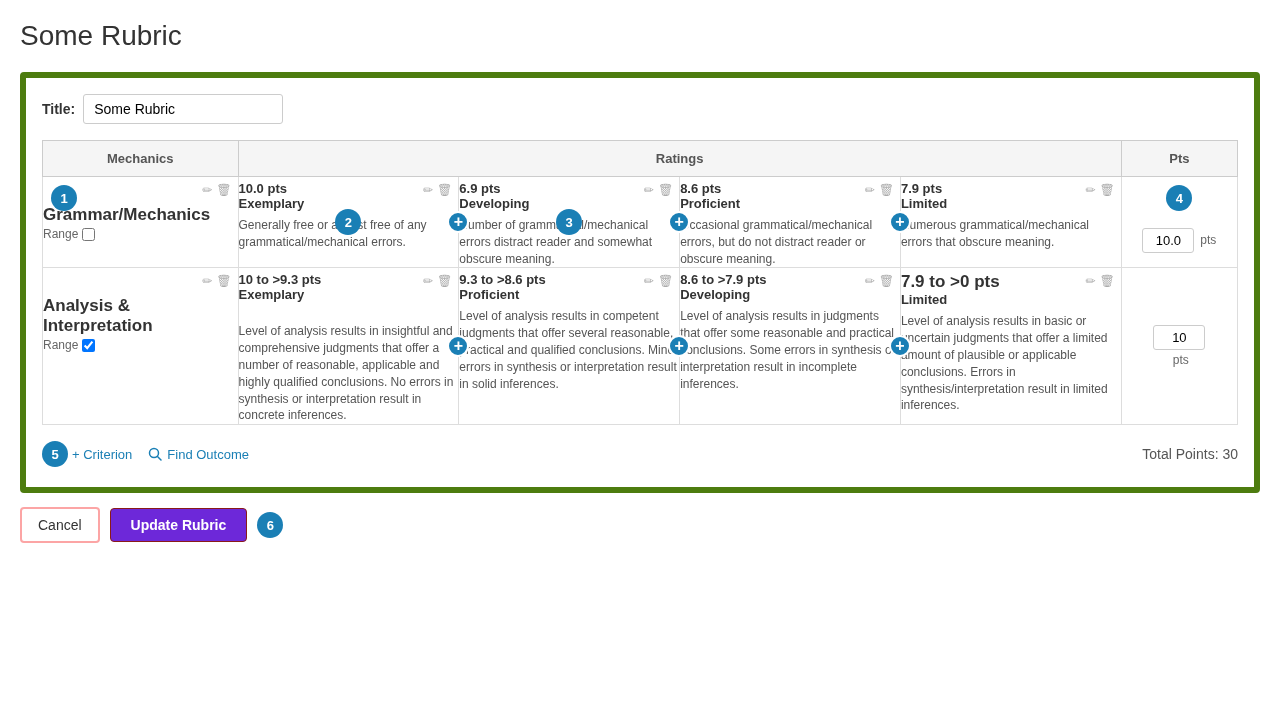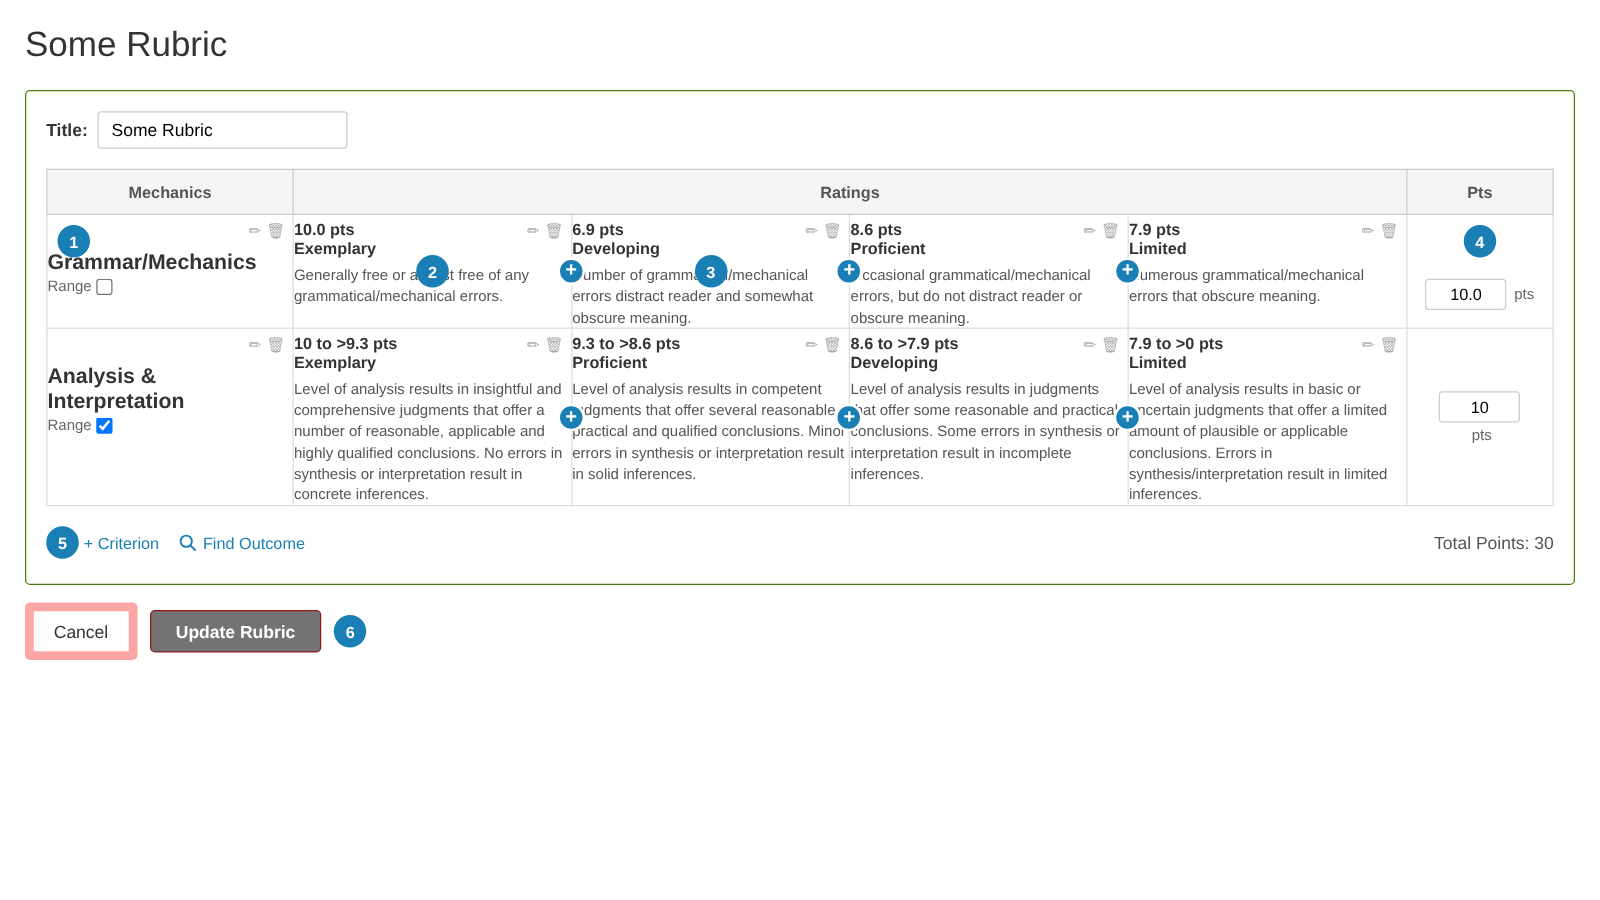--- a/index.html
+++ b/index.html
@@ -1,52 +1,52 @@
 <!DOCTYPE html>
 <html><head>
   <meta charset="utf-8">
   <style>
     * { box-sizing: border-box; margin: 0; padding: 0; }
     body { font-family: -apple-system, BlinkMacSystemFont, 'Segoe UI', sans-serif; background: #fff; color: #333; font-size: 13px; padding: 20px; }
 
     .page-title { font-size: 28px; font-weight: 300; color: #333; margin-bottom: 20px; }
 
-    .rubric-container { border: 1px solid #4d7c0f; border-radius: 4px; padding: 16px; }
+    .rubric-container { border: 6px solid #4d7c0f; border-radius: 4px; padding: 16px; }
 
     .title-row { display: flex; align-items: center; margin-bottom: 16px; gap: 8px; }
     .title-label { font-weight: bold; font-size: 14px; }
     .title-input { border: 1px solid #ccc; border-radius: 3px; padding: 6px 10px; font-size: 14px; width: 200px; }
 
     .rubric-table { width: 100%; border-collapse: collapse; border: 1px solid #ccc; }
     .rubric-table th { background: #f5f5f5; border: 1px solid #ccc; padding: 10px 12px; text-align: center; font-weight: 600; font-size: 13px; color: #555; }
     .rubric-table td { border: 1px solid #ddd; vertical-align: top; padding: 0; position: relative; }
 
     .criteria-cell { padding: 8px 10px; width: 145px; min-width: 145px; }
     .criteria-name { font-weight: 600; font-size: 17px; margin-top: 20px; }
     .criteria-range { font-size: 12px; color: #666; display: flex; align-items: center; gap: 4px; margin-top: 2px; }
     .criteria-checkbox { width: 13px; height: 13px; }
 
     .rating-cell { padding: 8px 10px; width: 190px; min-width: 190px; position: relative; }
 
     .pts-cell { padding: 8px 10px; width: 100px; min-width: 100px; text-align: center; }
-    .pts-input { border: 1px solid #ccc; border-radius: 3px; padding: 4px 6px; width: 65px; text-align: center; font-size: 13px; }
+    .pts-input { border: 1px solid #ccc; border-radius: 3px; padding: 4px 6px; width: 52px; text-align: center; font-size: 13px; }
     .pts-label { font-size: 12px; color: #666; margin-left: 3px; }
 
     .cell-icons { position: absolute; top: 6px; right: 6px; display: flex; gap: 4px; color: #999; }
     .cell-icon { font-size: 12px; cursor: pointer; color: #aaa; }
     .add-btn-right { position: absolute; right: -11px; top: 50%; transform: translateY(-50%); width: 22px; height: 22px; border-radius: 50%; background: #1a7fb5; color: #fff; display: flex; align-items: center; justify-content: center; font-size: 16px; font-weight: bold; cursor: pointer; z-index: 10; line-height: 1; border: 2px solid #fff; }
 
     .footer-row { display: flex; align-items: center; justify-content: space-between; margin-top: 12px; padding: 4px 0; }
     .footer-left { display: flex; align-items: center; gap: 16px; }
     .footer-btn { display: flex; align-items: center; gap: 5px; background: none; border: none; cursor: pointer; color: #1a7fb5; font-size: 13px; font-weight: 500; }
     .total-pts { font-size: 14px; color: #555; }
 
     .action-row { display: flex; align-items: center; gap: 10px; margin-top: 14px; }
-    .btn-cancel { background: #fff; border: 7px solid #fca5a5; border-radius: 4px; padding: 8px 16px; font-size: 14px; cursor: pointer; color: #333; }
-    .btn-update { background: #737373; border: 1px solid #8a1a1a; border-radius: 4px; padding: 8px 20px; font-size: 14px; cursor: pointer; color: #fff; font-weight: 600; }
+    .btn-cancel { background: #fff; border: 2px solid #fca5a5; border-radius: 4px; padding: 8px 16px; font-size: 14px; cursor: pointer; color: #333; }
+    .btn-update { background: #6d28d9; border: 1px solid #8a1a1a; border-radius: 4px; padding: 8px 20px; font-size: 14px; cursor: pointer; color: #fff; font-weight: 600; }
   </style>
 </head>
 <body>
 
 <h1 class="page-title">Some Rubric</h1>
 
 <div class="rubric-container">
   <div class="title-row">
     <span class="title-label">Title:</span>
     <input class="title-input" type="text" value="Some Rubric" style="">
@@ -138,21 +138,21 @@
       <input type="checkbox" class="criteria-checkbox" checked="" style="">
     </div>
   </td>
           <td class="rating-cell" style="position: relative;">
       <div class="cell-icons">
         <span class="cell-icon">✏</span>
         <span class="cell-icon">🗑</span>
       </div>
       <div style="font-weight:700;font-size:13px;margin-top:4px;">10 to &gt;9.3 pts</div>
       <div style="font-weight:700;font-size:13px;">Exemplary</div>
-      <div style="font-size:12px;color:#555;margin-top:6px;line-height:1.4;">Level of analysis results in insightful and comprehensive judgments that offer a number of reasonable, applicable and highly qualified conclusions. No errors in synthesis or interpretation result in concrete inferences.</div>
+      <div style="font-size:12px;color:#555;margin-top:21px;line-height:1.4;">Level of analysis results in insightful and comprehensive judgments that offer a number of reasonable, applicable and highly qualified conclusions. No errors in synthesis or interpretation result in concrete inferences.</div>
       <div class="add-btn-right">+</div>
 
     </td>
           <td class="rating-cell" style="position: relative;">
       <div class="cell-icons">
         <span class="cell-icon">✏</span>
         <span class="cell-icon">🗑</span>
       </div>
       <div style="font-weight:700;font-size:13px;margin-top:4px;">9.3 to &gt;8.6 pts</div>
       <div style="font-weight:700;font-size:13px;">Proficient</div>
@@ -169,21 +169,21 @@
       <div style="font-weight:700;font-size:13px;">Developing</div>
       <div style="font-size:12px;color:#555;margin-top:6px;line-height:1.4;">Level of analysis results in judgments that offer some reasonable and practical conclusions. Some errors in synthesis or interpretation result in incomplete inferences.</div>
       <div class="add-btn-right">+</div>
 
     </td>
           <td class="rating-cell" style="position: relative;">
       <div class="cell-icons">
         <span class="cell-icon">✏</span>
         <span class="cell-icon">🗑</span>
       </div>
-      <div style="font-weight:700;font-size:13px;margin-top:4px;">7.9 to &gt;0 pts</div>
+      <div style="font-weight:700;font-size:17px;margin-top:4px;">7.9 to &gt;0 pts</div>
       <div style="font-weight:700;font-size:13px;">Limited</div>
       <div style="font-size:12px;color:#555;margin-top:6px;line-height:1.4;">Level of analysis results in basic or uncertain judgments that offer a limited amount of plausible or applicable conclusions. Errors in synthesis/interpretation result in limited inferences.</div>
 
     </td>
           <td class="pts-cell" style="position: relative; vertical-align: middle;">
 
     <div style="display:flex;align-items:center;justify-content:center;gap:3px;margin-top:0;flex-direction:column;">
       <input type="text" class="pts-input" value="10" style="">
       <span class="pts-label">pts</span>
     </div>

